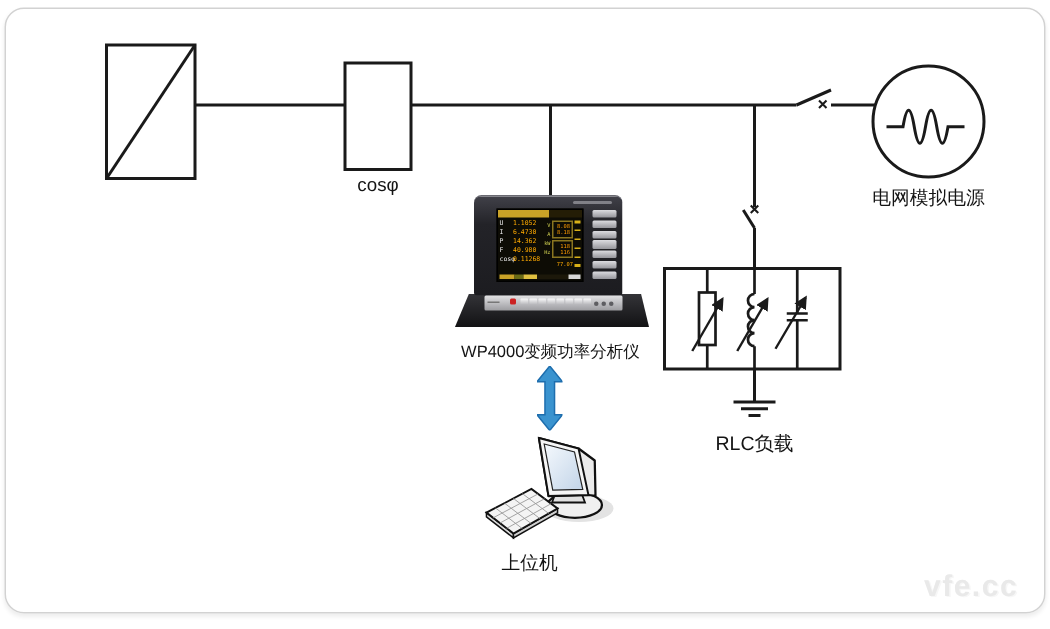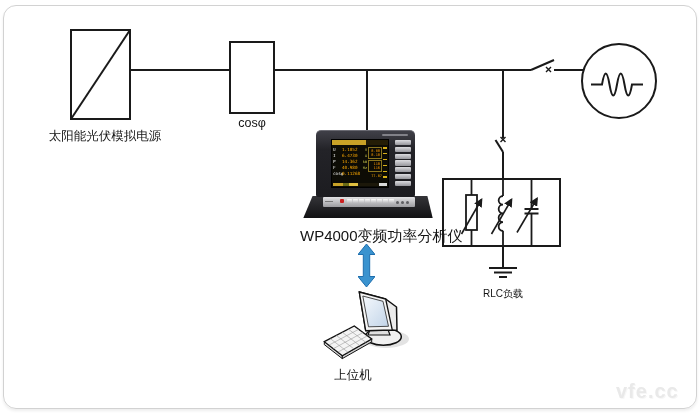--- a/index.html
+++ b/index.html
@@ -245,21 +245,21 @@
       <line x1="18.3" y1="55.6" x2="36.2" y2="69.4"></line>
         <line x1="24.3" y1="52.4" x2="42.1" y2="66.0"></line>
       <line x1="30.3" y1="49.3" x2="47.9" y2="62.7"></line>
         <line x1="36.3" y1="46.1" x2="53.8" y2="59.3"></line>
       <line x1="16.8" y1="62.2" x2="46.7" y2="46.3"></line>
         <line x1="21.3" y1="65.7" x2="51.0" y2="49.5"></line>
       <line x1="25.8" y1="69.2" x2="55.4" y2="52.8"></line>
     </g>
   </svg>
 
-  <div class="lbl" style="left:46px;top:128px;width:118px">太阳能光伏模拟电源</div>
   <div class="lbl" style="left:221px;top:116px;width:62px">cosφ</div>
-  <div class="lbl" style="left:300px;top:227px;width:134px;font-size:15px">WP4000变频功率分析仪</div>
-  <div class="lbl" style="left:471px;top:287px;width:64px;font-size:10px">RLC负载</div>
+  <div class="lbl" style="left:580px;top:124px;width:78px">电网模拟电源</div>
+  <div class="lbl" style="left:300px;top:227px;width:134px;font-size:11px">WP4000变频功率分析仪</div>
+  <div class="lbl" style="left:471px;top:287px;width:64px;font-size:13px">RLC负载</div>
   <div class="lbl" style="left:329px;top:367px;width:48px">上位机</div>
 
   <div class="watermark">vfe.cc</div>
 
 </div>
 
 </body></html>

